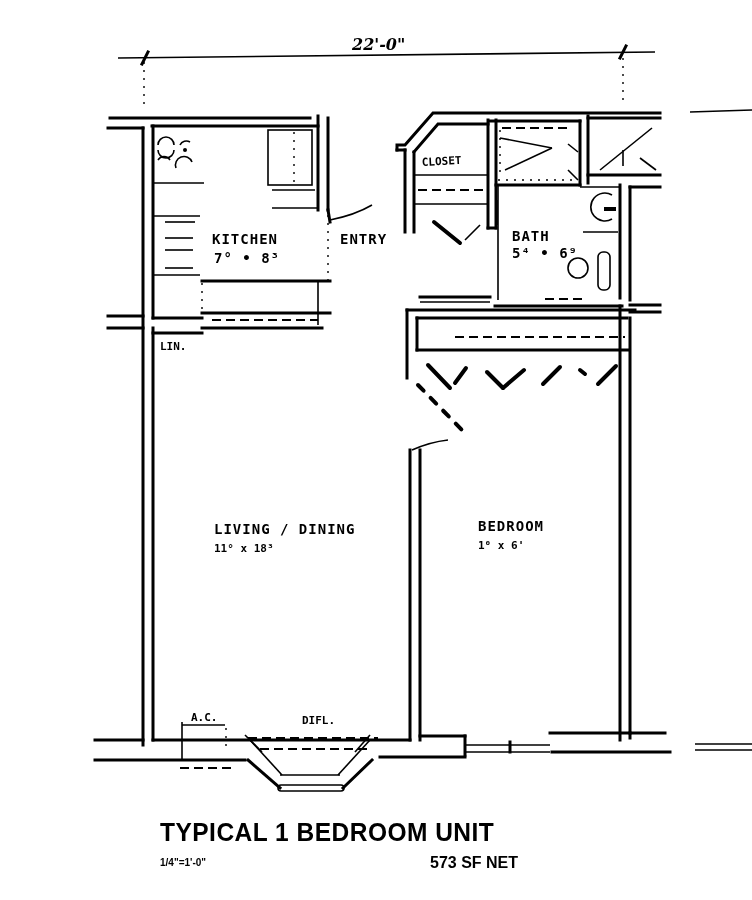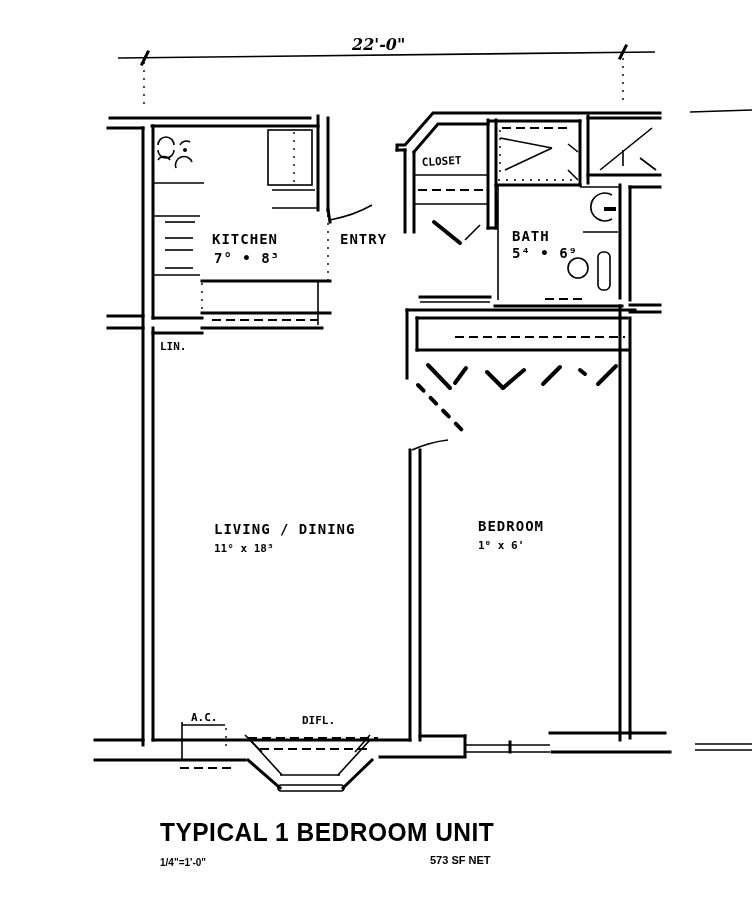--- a/index.html
+++ b/index.html
@@ -19,21 +19,21 @@
       font-size: 25px; color: #000; letter-spacing: 0.5px; transform: scaleX(0.98); transform-origin: left;
     }
     .scale {
       position: absolute; left: 160px; top: 857px;
       font-family: "Liberation Sans", sans-serif; font-weight: bold;
       font-size: 10px; color: #000;
     }
     .area {
       position: absolute; left: 430px; top: 854px;
       font-family: "Liberation Sans", sans-serif; font-weight: bold;
-      font-size: 11px; color: #000;
+      font-size: 16px; color: #000;
     }
   </style>
 </head>
 <body>
 
 <svg id="plan" viewBox="0 0 752 900" xmlns="http://www.w3.org/2000/svg">
 
   <g>
     <line class="thin" x1="118" y1="58" x2="655" y2="52" stroke-width="2"></line>
     <line class="wall" x1="142" y1="64" x2="148" y2="52" stroke-width="3"></line>

